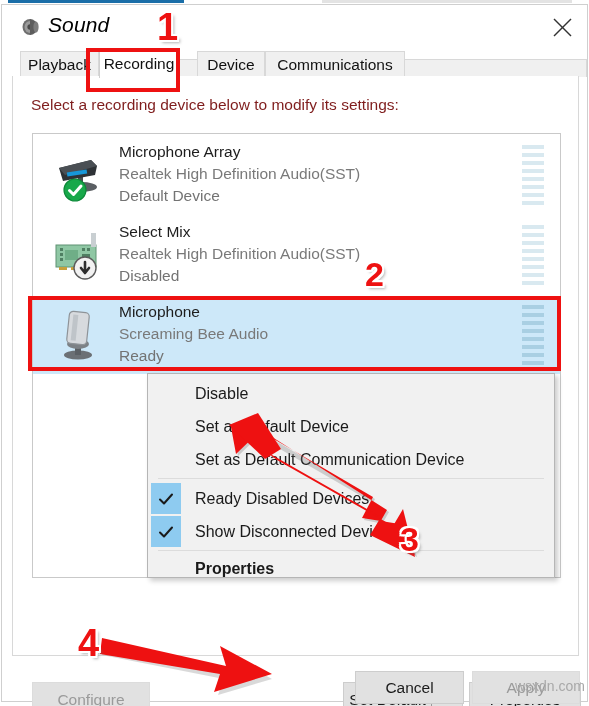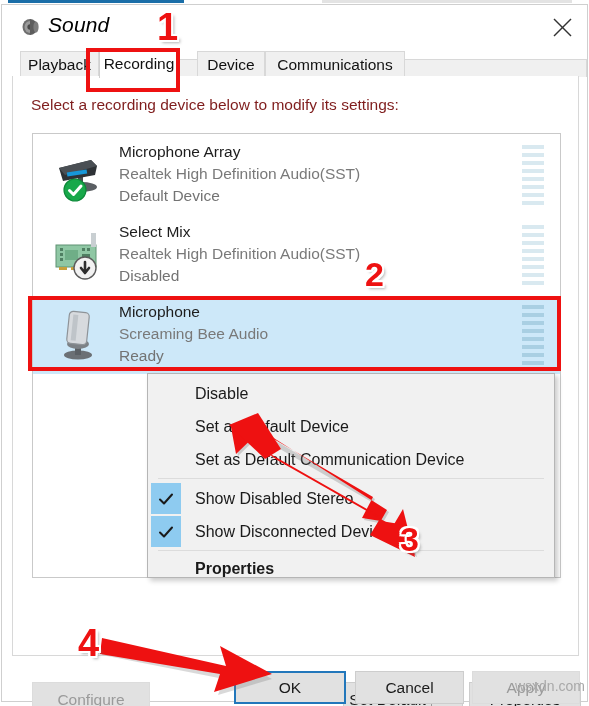--- a/index.html
+++ b/index.html
@@ -369,21 +369,20 @@
         <div class="sd-sep"></div>
         <div class="sd-arrow">
             <div class="caret"></div>
           </div>
       </div>
 
       <div class="btn" style="left:456px; top:606px; width:112px; height:36px;">Properties</div>
 
     </div>
 
-    <div class="btn default-ok" style="left:232px; top:666px; width:112px; height:33px;">OK</div>
     <div class="btn disabled" style="left:470px; top:666px; width:108px; height:33px;">Apply</div>
     <div class="btn" style="left:353px; top:666px; width:109px; height:33px;">Cancel</div>
 
   </div>
 
   <div class="ctxmenu">
     <div class="mi" style="top:3px;">
       <div class="mi-check"></div>
       <div class="mi-label">Disable</div>
     </div>
@@ -395,21 +394,21 @@
       <div class="mi-check"></div>
       <div class="mi-label">Set as Default Communication Device</div>
     </div>
     <div class="mi-sep" style="top:104px;"></div>
     <div class="mi" style="top:108px;">
       <div class="mi-check on">
         <svg width="18" height="18" viewBox="0 0 18 18">
           <path d="M3 9.5 L7 13.5 L15 4.5" stroke="#1a1a1a" stroke-width="2" fill="none" stroke-linecap="round" stroke-linejoin="round"></path>
         </svg>
       </div>
-      <div class="mi-label">Show Disabled Stereo</div>
+      <div class="mi-label">Ready Disabled Devices</div>
     </div>
     <div class="mi" style="top:141px;">
       <div class="mi-check on">
         <svg width="18" height="18" viewBox="0 0 18 18">
           <path d="M3 9.5 L7 13.5 L15 4.5" stroke="#1a1a1a" stroke-width="2" fill="none" stroke-linecap="round" stroke-linejoin="round"></path>
         </svg>
       </div>
       <div class="mi-label">Show Disconnected Devices</div>
     </div>
     <div class="mi-sep" style="top:176px;"></div>

